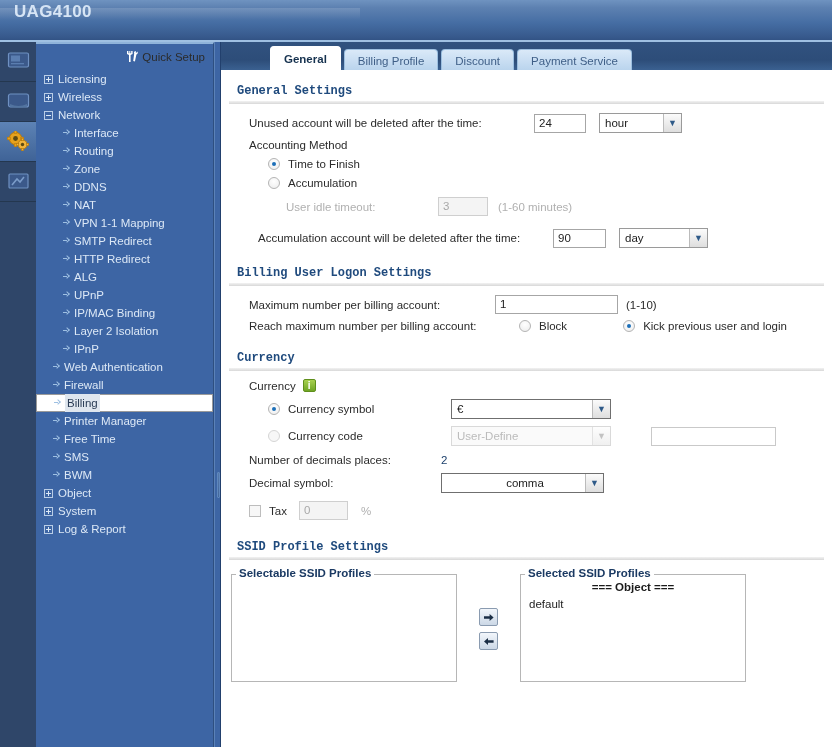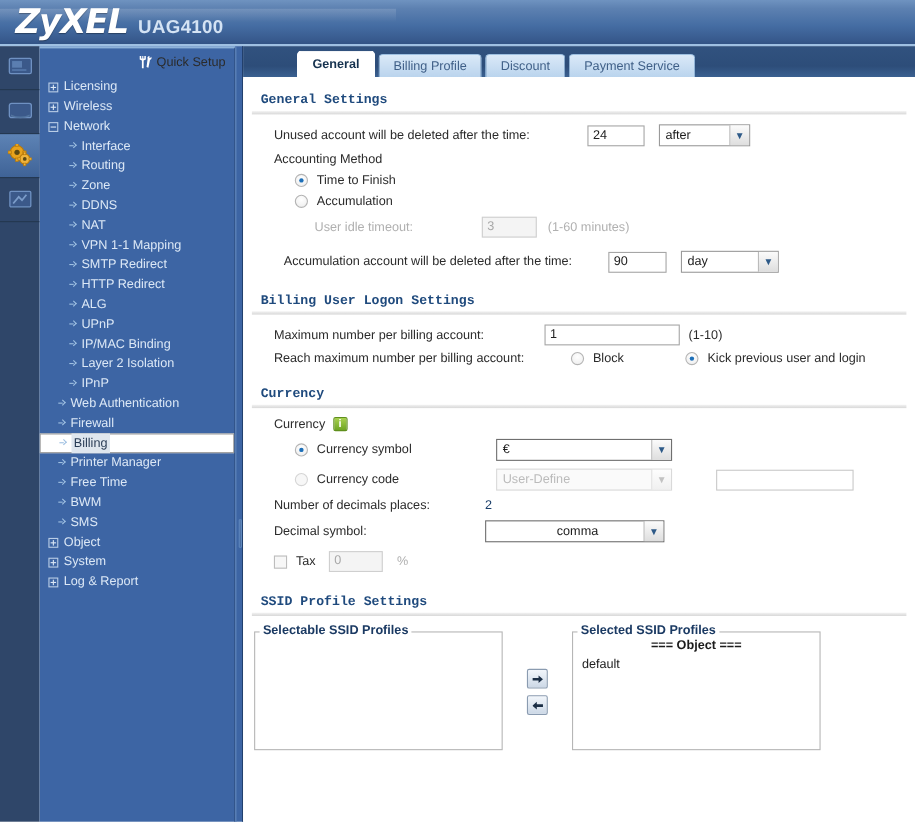--- a/index.html
+++ b/index.html
@@ -213,21 +213,20 @@
     background: linear-gradient(180deg,#f2f6fb,#ccd8e6);
     display: flex; align-items: center; justify-content: center;
     color: #16324f; font-size: 11px; border-radius: 2px; cursor: pointer;
   }
 </style>
 </head>
 <body>
 
 <div id="banner">
   <div id="brandwrap">
-    <div id="logo">ZyXEL</div>
     <div id="model">UAG4100</div>
   </div>
 </div>
 <div id="bannerline"></div>
 
 <div id="rail">
 
   <div class="rail-btn">
     <svg class="rail-ico" viewBox="0 0 23 21">
       <rect x="1.5" y="2" width="20" height="14" rx="1.5" fill="#3b598a" stroke="#6f91c2" stroke-width="1.2"></rect>
@@ -366,25 +365,25 @@
       <li class="lvl2b">
         <span class="dot"></span>
         <span class="txt">Printer Manager</span>
       </li>
       <li class="lvl2b">
         <span class="dot"></span>
         <span class="txt">Free Time</span>
       </li>
       <li class="lvl2b">
         <span class="dot"></span>
+        <span class="txt">SMS</span>
+      </li>
+      <li class="lvl2b">
+        <span class="dot"></span>
         <span class="txt">BWM</span>
-      </li>
-      <li class="lvl2b">
-        <span class="dot"></span>
-        <span class="txt">SMS</span>
       </li>
       <li class="lvl1">
         <span class="tog plus"></span>
         <span class="txt">Object</span>
       </li>
       <li class="lvl1">
         <span class="tog plus"></span>
         <span class="txt">System</span>
       </li>
       <li class="lvl1">
@@ -410,21 +409,21 @@
 
 <div id="content">
 
   <div class="sec-hd">General Settings</div>
   <div class="sec-rule"></div>
 
   <div class="row" style="padding-left:28px;margin-top:5px;">
     <span class="lbl" style="width:260px;">Unused account will be deleted after the time:</span>
     <span class="txtbox" style="width:52px;margin-left:25px;">24</span>
     <span class="sel" style="width:83px;margin-left:13px;">
-      <span>after</span>
+      <span>hour</span>
       <span class="arrow">▼</span>
     </span>
   </div>
 
   <div class="row" style="padding-left:28px;padding-top:2px;">
     <span class="lbl">Accounting Method</span>
   </div>
 
   <div class="row" style="padding-left:47px;padding-top:3px;gap:8px;">
     <span class="radio on"></span>

